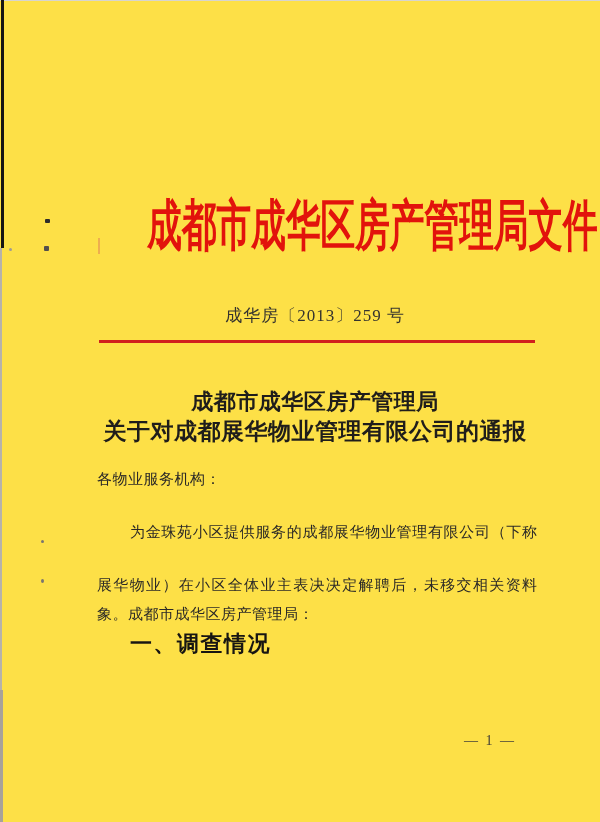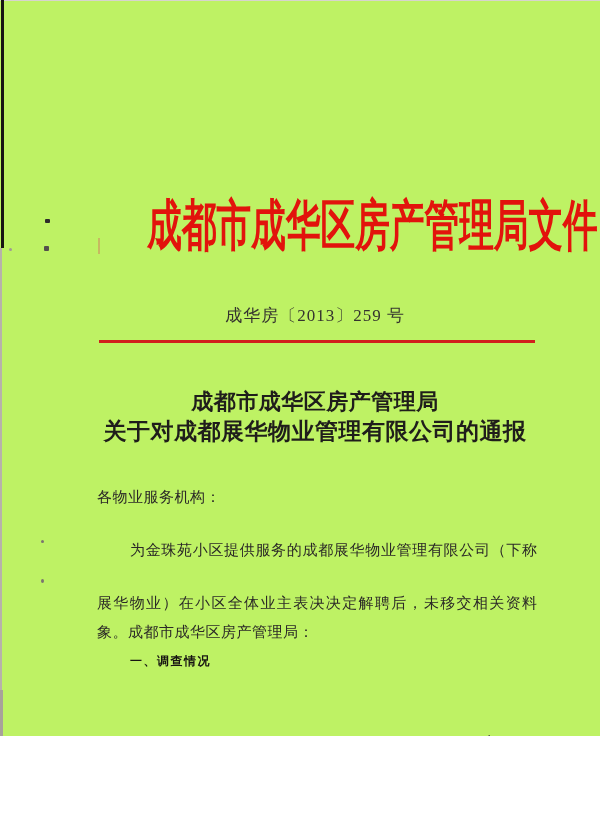--- a/index.html
+++ b/index.html
@@ -1,19 +1,19 @@
 <!DOCTYPE html>
 <html><head>
 <meta charset="utf-8">
 <style>
   html,body{margin:0;padding:0;background:#ffffff;}
   #page{
     position:relative;
-    width:600px;height:736px;
-    background:#bef264;
+    width:600px;height:822px;
+    background:#fde047;
     overflow:hidden;
     font-family:"Liberation Serif","DejaVu Serif",serif;
   }
 
   
   .artifact{position:absolute;pointer-events:none;}
   .edge-black{left:1px;top:0;width:3px;height:248px;background:#171513;}
   .edge-gray{left:0;top:248px;width:2px;height:574px;background:#b7b2aa;}
   .edge-gray-low{left:0;top:690px;width:3px;height:132px;background:#a8a29a;}
   .edge-top{left:0;top:0;width:600px;height:1px;background:#d7d4ce;}
@@ -52,21 +52,21 @@
     width:436px;height:3px;
     background:#d1201d;
   }
 
   .doc-title-1{top:387px;font-size:22px;font-weight:bold;color:#1f1d1b;letter-spacing:0.5px;}
   .doc-title-2{top:416px;font-size:23px;font-weight:bold;color:#1f1d1b;letter-spacing:0.5px;}
 
   
   .body-block{
     position:absolute;
-    left:97px;top:483px;
+    left:97px;top:465px;
     width:440px;
     color:#2b2927;
   }
   .line{
     box-sizing:border-box;
     height:29px;
     line-height:29px;
     font-size:15px;
     letter-spacing:0.5px;
     white-space:nowrap;
@@ -76,21 +76,21 @@
     text-align:justify;
     text-align-last:justify;
     text-justify:inter-character;
     letter-spacing:0;
     margin-top:24px;
   }
   .line.indent{padding-left:33px;}
   .line.heading{
     font-family:"DejaVu Sans","Liberation Sans",sans-serif;
     font-weight:bold;
-    font-size:12px;
+    font-size:22px;
     letter-spacing:1.5px;
     color:#171512;
   }
 
   .page-number{
     position:absolute;
     left:450px;top:731px;
     width:80px;height:20px;
     line-height:20px;
     text-align:center;

